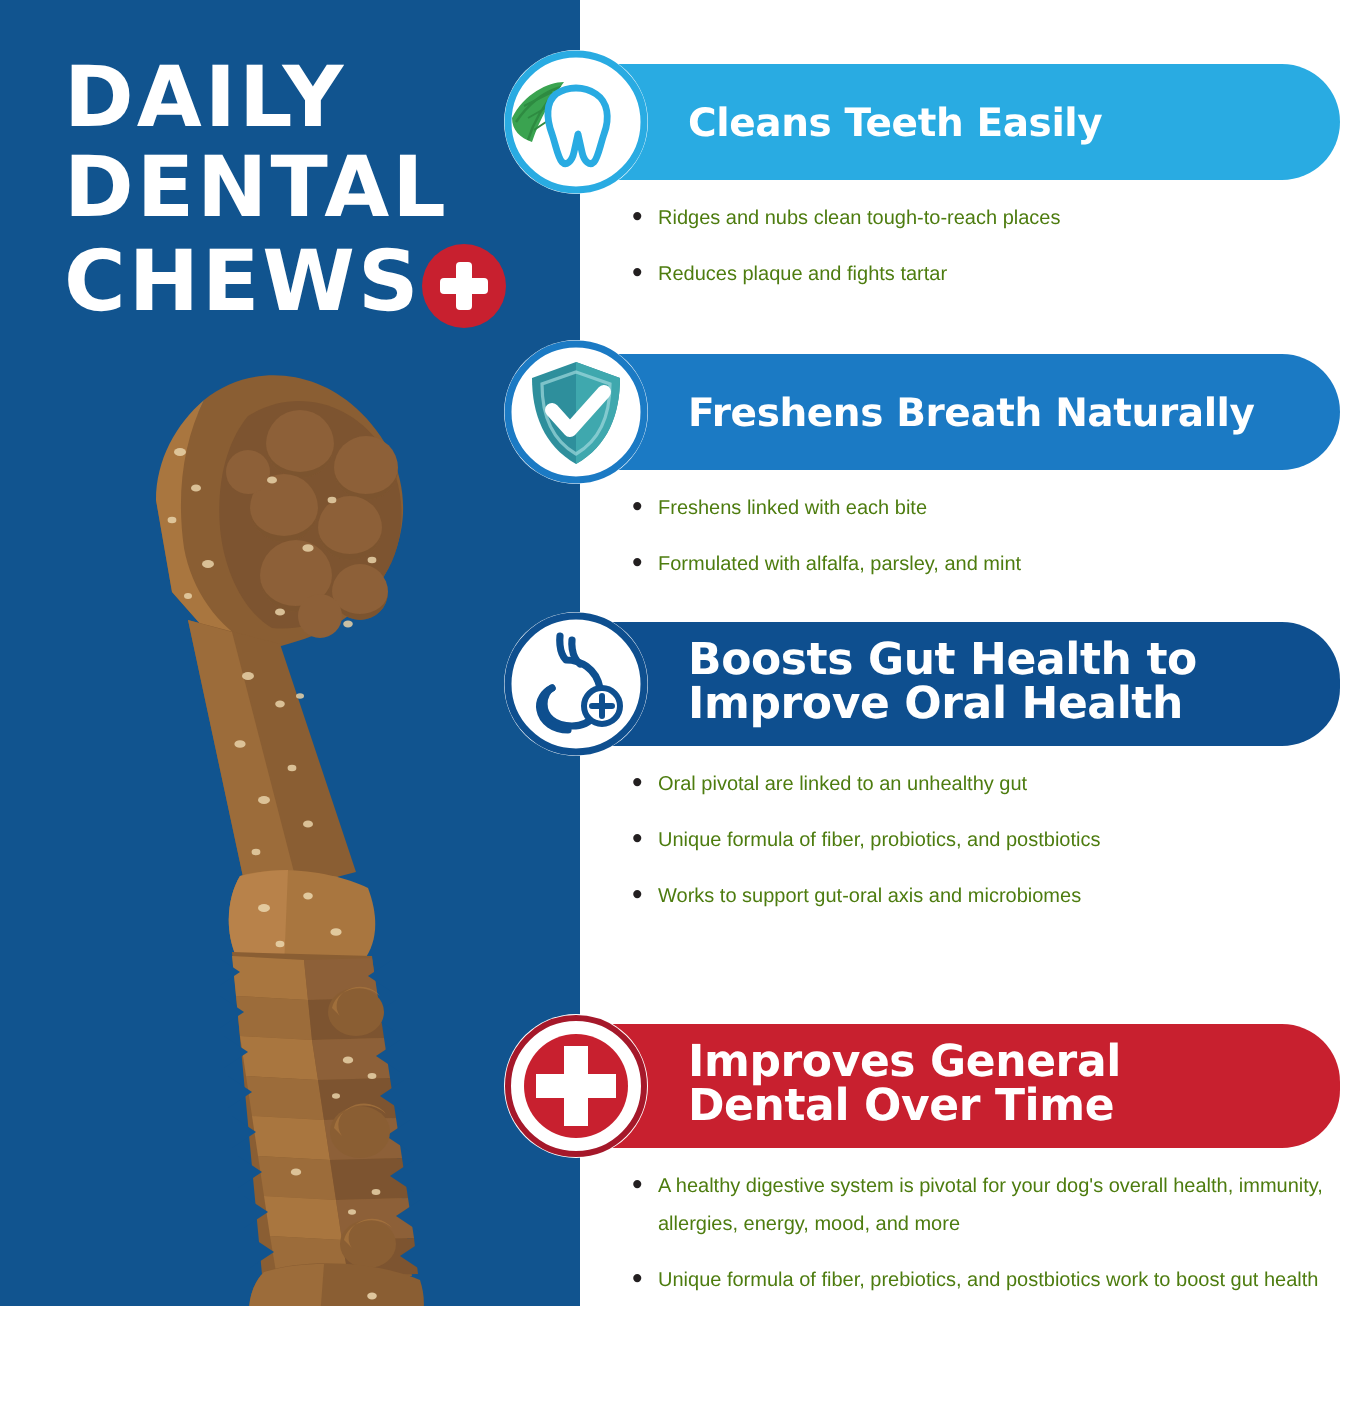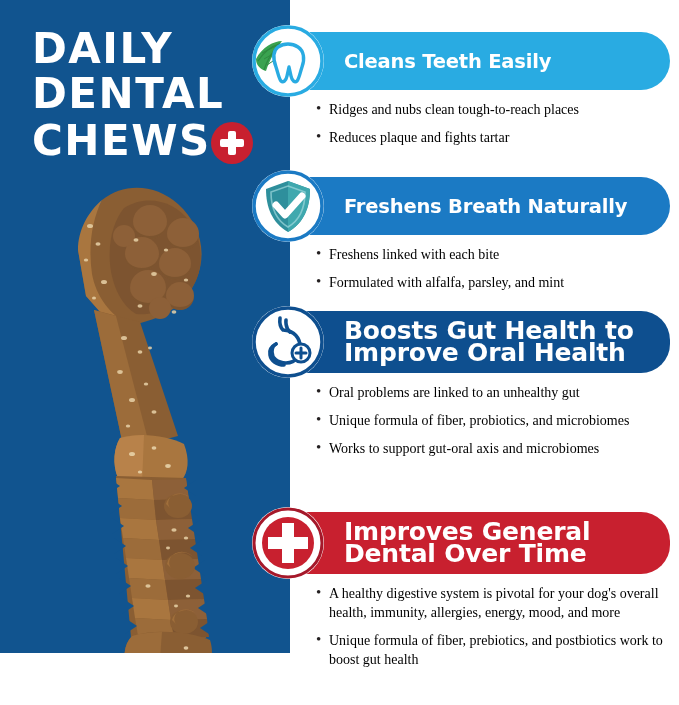--- a/index.html
+++ b/index.html
@@ -119,21 +119,21 @@
     font-family: "DejaVu Sans", sans-serif;
     font-weight: bold;
     font-size: 19.5px;
     line-height: 21px;
     letter-spacing: -0.2px;
   }
   .banner.two-line {
     height: 62px;
   }
   .banner.two-line .banner-title {
-    font-size: 25px;
+    font-size: 22px;
     line-height: 22px;
   }
   .icon-badge {
     position: absolute;
     left: -38px;
     top: 50%;
     transform: translateY(-50%);
     width: 72px;
     height: 72px;
     border-radius: 50%;
@@ -144,23 +144,23 @@
     box-sizing: border-box;
     overflow: visible;
   }
   .bullets {
     list-style: none;
     margin: 0;
     padding: 10px 8px 0 26px;
   }
   .bullets li {
     position: relative;
-    color: #000000;
-    font-family: Liberation Serif, serif;
-    font-size: 14px;
+    color: #4d7c0f;
+    font-family: Liberation Sans, sans-serif;
+    font-size: 10px;
     line-height: 19px;
     padding-left: 13px;
     margin-bottom: 9px;
   }
   .bullets li::before {
     content: "\2022";
     position: absolute;
     left: 0;
     top: -1px;
     font-size: 15px;
@@ -405,22 +405,22 @@
             <circle cx="49" cy="47" r="9" fill="#ffffff" stroke="#0e4f8f" stroke-width="3"></circle>
             <path d="M49 42 L49 52 M44 47 L54 47" stroke="#0e4f8f" stroke-width="3" stroke-linecap="round"></path>
           </svg>
         </div>
         <div class="banner-title">
           <div>Boosts Gut Health to</div>
           <div>Improve Oral Health</div>
         </div>
       </div>
       <ul class="bullets">
-        <li>Oral problems are linked to an unhealthy gut</li>
-        <li>Unique formula of fiber, probiotics, and microbiomes</li>
+        <li>Oral pivotal are linked to an unhealthy gut</li>
+        <li>Unique formula of fiber, probiotics, and postbiotics</li>
         <li>Works to support gut-oral axis and microbiomes</li>
       </ul>
     </div>
 
     <div class="feature" style="top:512px;">
       <div class="banner two-line" style="background:#c8202f;">
         <div class="icon-badge">
           <svg viewBox="0 0 72 72" width="72" height="72" xmlns="http://www.w3.org/2000/svg">
             <circle cx="36" cy="36" r="34" fill="#ffffff" stroke="#a5182a" stroke-width="3"></circle>
             <circle cx="36" cy="36" r="26" fill="#c8202f"></circle>

